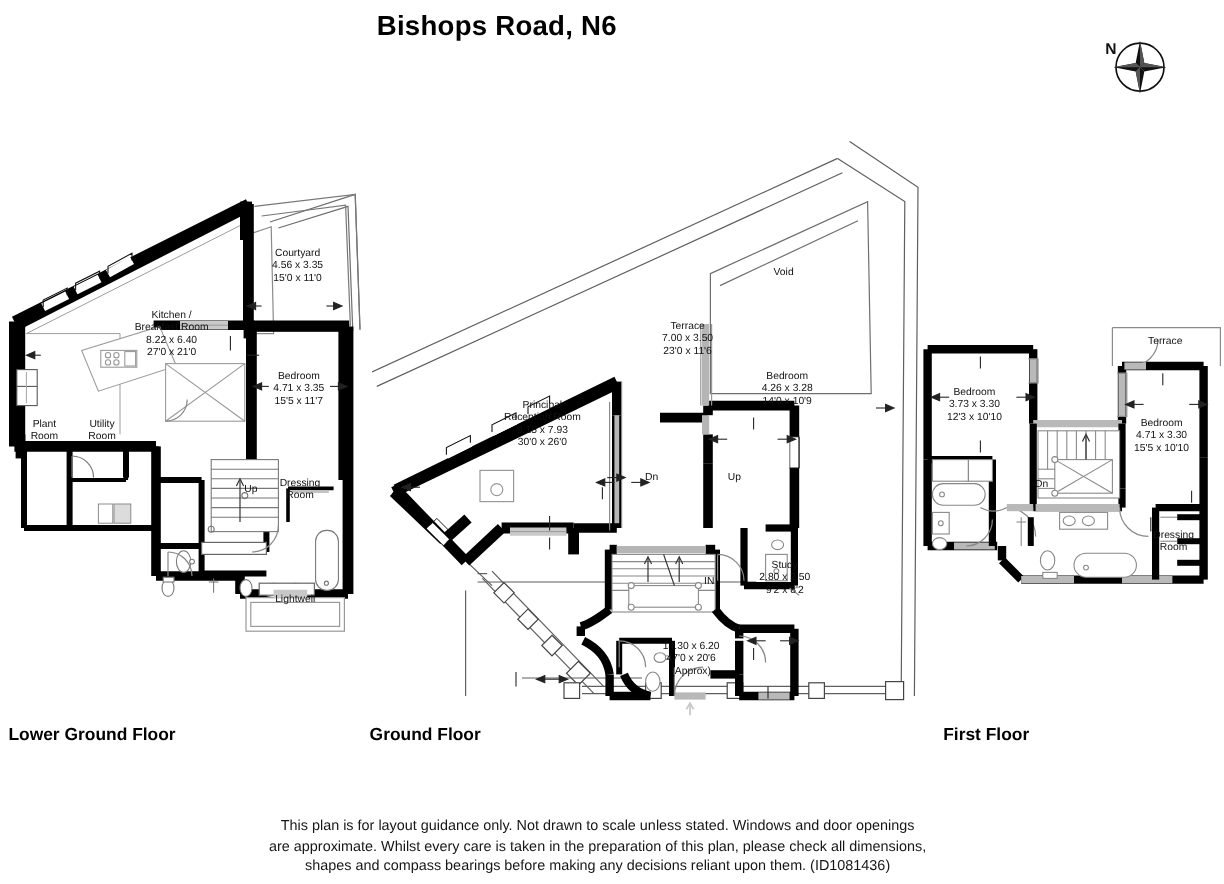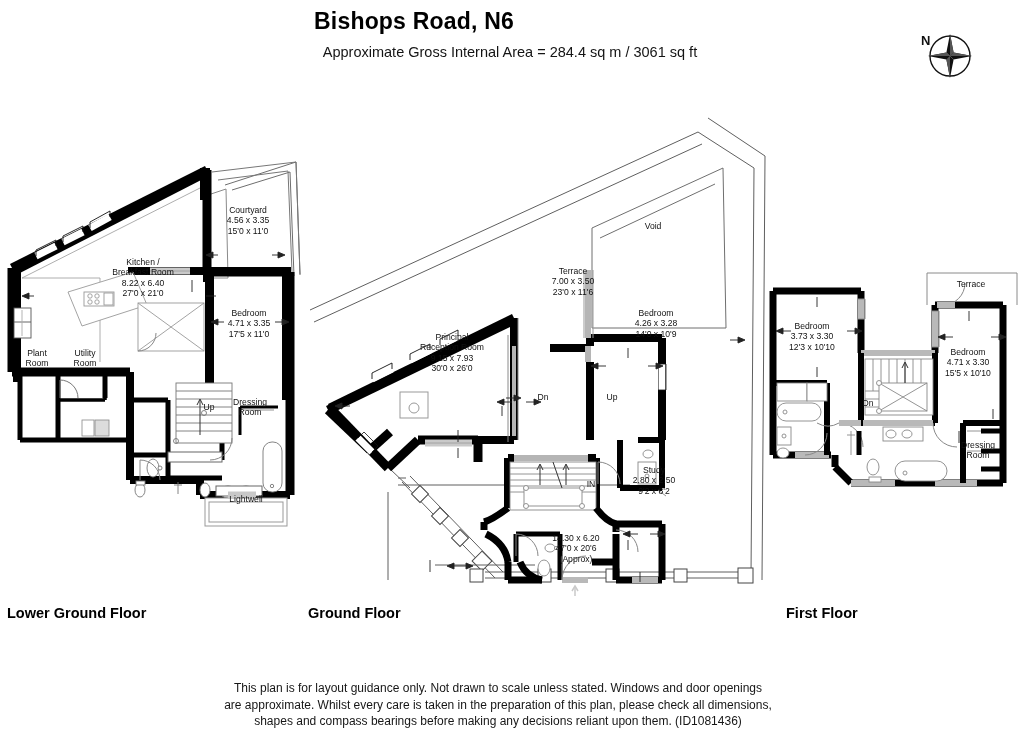--- a/index.html
+++ b/index.html
@@ -85,21 +85,20 @@
   }
   svg { display: block; }
   .plan-svg { position: absolute; left: 0; top: 0; }
 </style>
 </head>
 <body>
 
 <div id="page">
 
   <div id="title">Bishops Road, N6</div>
-  <div id="subtitle">Approximate Gross Internal Area = 284.4 sq m / 3061 sq ft</div>
 
   <div id="compass-letter">N</div>
   <svg id="compass" viewBox="0 0 60 60">
     <circle cx="30" cy="30" r="20" fill="#fff" stroke="#111" stroke-width="1.4"></circle>
     <polygon points="30,8 33.6,26.4 30,30 26.4,26.4" fill="#111"></polygon>
     <polygon points="30,8 33.6,26.4 30,30" fill="#555"></polygon>
     <polygon points="30,52 33.6,33.6 30,30 26.4,33.6" fill="#111"></polygon>
     <polygon points="30,52 26.4,33.6 30,30" fill="#555"></polygon>
     <polygon points="8,30 26.4,33.6 30,30 26.4,26.4" fill="#111"></polygon>
     <polygon points="8,30 26.4,26.4 30,30" fill="#555"></polygon>
@@ -334,21 +333,21 @@
   <div class="room-label" style="left:143px; top:257px;">
     <div>Kitchen /</div>
     <div>Breakfast Room</div>
     <div>8.22 x 6.40</div>
     <div>27'0 x 21'0</div>
   </div>
 
   <div class="room-label" style="left:249px; top:308px;">
     <div>Bedroom</div>
     <div>4.71 x 3.35</div>
-    <div>17'5 x 11'0</div>
+    <div>15'5 x 11'7</div>
   </div>
 
   <div class="room-label" style="left:37px; top:348px;">
     <div>Plant</div>
     <div>Room</div>
   </div>
 
   <div class="room-label" style="left:85px; top:348px;">
     <div>Utility</div>
     <div>Room</div>

